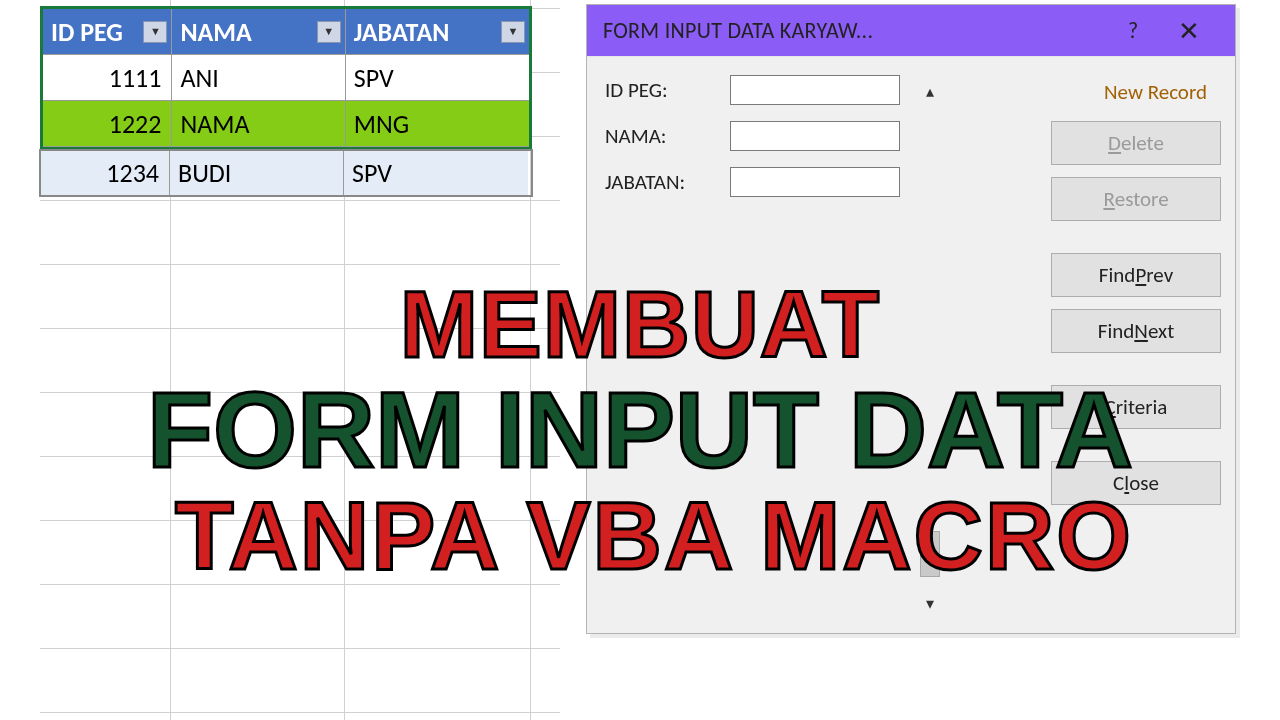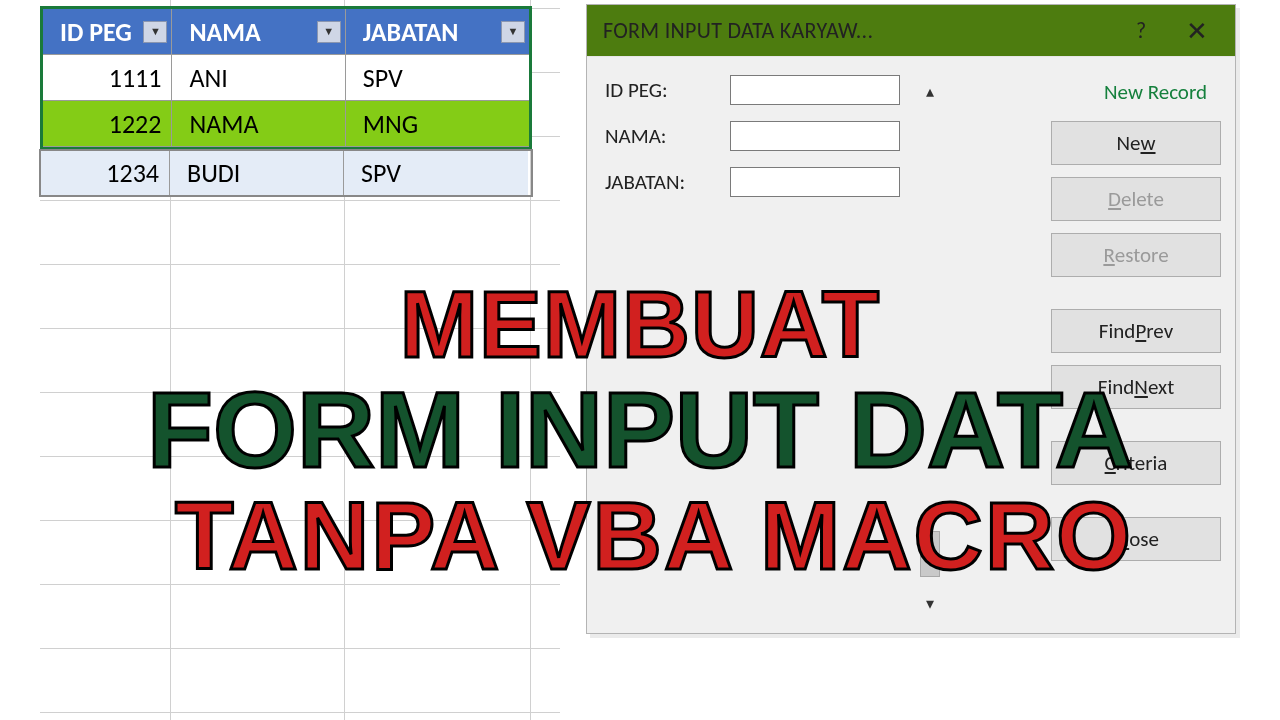--- a/index.html
+++ b/index.html
@@ -34,21 +34,21 @@
     width: 492px;
     border: 3px solid #1a7a3a;
     font-size: 26px;
   }
   .tbl.noborder { border:0; }
   .row { display:flex; height:46px; }
   .cell {
     border-right:1px solid #9a9a9a;
     border-bottom:1px solid #9a9a9a;
     display:flex; align-items:center;
-    padding:0 17px;
+    padding:0 8px;
     background:#fff;
   }
   .cell.id  { width:130px; justify-content:flex-end; padding-right:10px; }
   .cell.nm  { width:174px; }
   .cell.jb  { width:184px; border-right:0; }
 
   .hdr .cell {
     background:#4472c4;
     color:#fff;
     font-weight:600;
@@ -75,22 +75,22 @@
     left:586px; top:4px;
     width:650px; height:630px;
     background:#f0f0f0;
     border:1px solid #b4b4b4;
     box-shadow:4px 4px 0 rgba(0,0,0,0.08);
     font-size:22px;
   }
   .titlebar {
     height:52px;
     display:flex; align-items:center;
-    padding:0 10px 0 16px;
-    background:#4d7c0f;
+    padding:0 18px 0 16px;
+    background:#8b5cf6;
     border-bottom:1px solid #e6e6e6;
   }
   .titlebar .title { flex:1; font-size:22px; color:#222; letter-spacing:0.3px; }
   .titlebar .tbtn {
     width:56px; height:40px;
     display:flex; align-items:center; justify-content:center;
     font-size:22px; color:#222;
   }
   .titlebar .tbtn.close { font-size:26px; }
 
@@ -130,21 +130,21 @@
   .scrollcol .thumb {
     position:absolute; left:2px; top:420px;
     width:20px; height:46px;
     background:#c9c9c9;
     border:1px solid #a8a8a8;
   }
 
   .btns { flex:1; display:flex; flex-direction:column; align-items:flex-end; }
   .status {
     align-self:flex-end;
-    font-size:21px; color:#15803d;
+    font-size:21px; color:#a16207;
     margin:4px 14px 16px 0;
   }
   .btn {
     width:170px; height:44px;
     margin-bottom:12px;
     background:#e1e1e1;
     border:1px solid #adadad;
     font-size:21px; color:#222;
     display:flex; align-items:center; justify-content:center;
     font-family:inherit;
@@ -249,25 +249,20 @@
       <span class="arrow">▴</span>
       <div class="track">
         <div class="thumb"></div>
       </div>
       <span class="arrow">▾</span>
     </div>
 
     <div class="btns">
       <div class="status">New Record</div>
 
-      <button class="btn">
-        <span>Ne</span>
-          <span class="ul">w</span>
-          <span></span>
-      </button>
       <button class="btn disabled">
         <span></span>
           <span class="ul">D</span>
           <span>elete</span>
       </button>
       <button class="btn disabled">
         <span></span>
           <span class="ul">R</span>
           <span>estore</span>
       </button>

